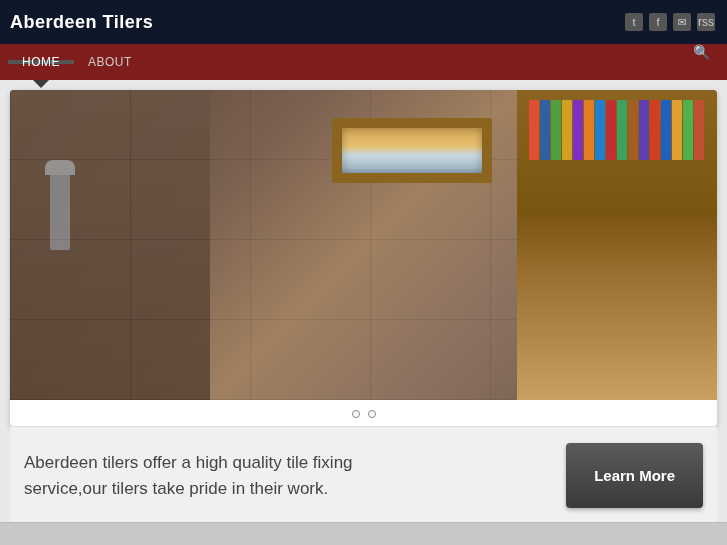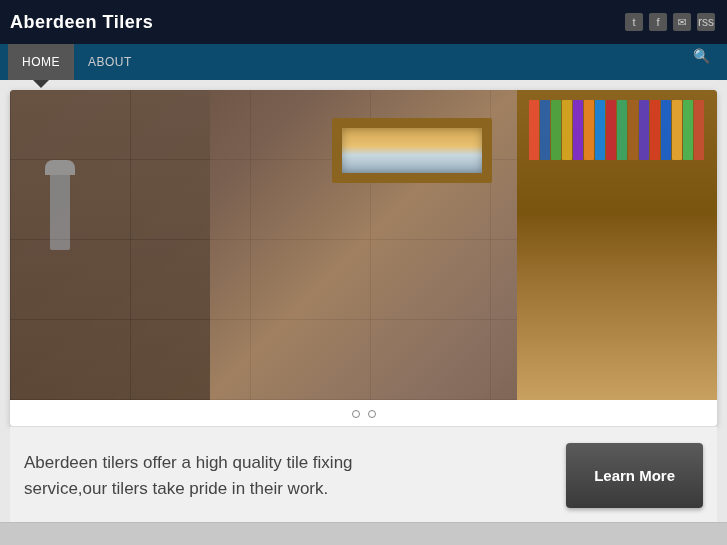--- a/index.html
+++ b/index.html
@@ -54,25 +54,25 @@
       cursor: pointer;
     }
 
     .call-text {
       color: #aaa;
       font-size: 11px;
     }
 
     
     .nav-bar {
-      background: #0c4a6e;
+      background: #7f1d1d;
       height: 36px;
       display: flex;
-      align-items: flex-start;
-      padding: 0 8px;
+      align-items: flex-end;
+      padding: 16px 8px;
       position: relative;
     }
 
     .nav-item {
       color: #ccc;
       font-size: 12px;
       padding: 0 14px;
       height: 100%;
       display: flex;
       align-items: center;

